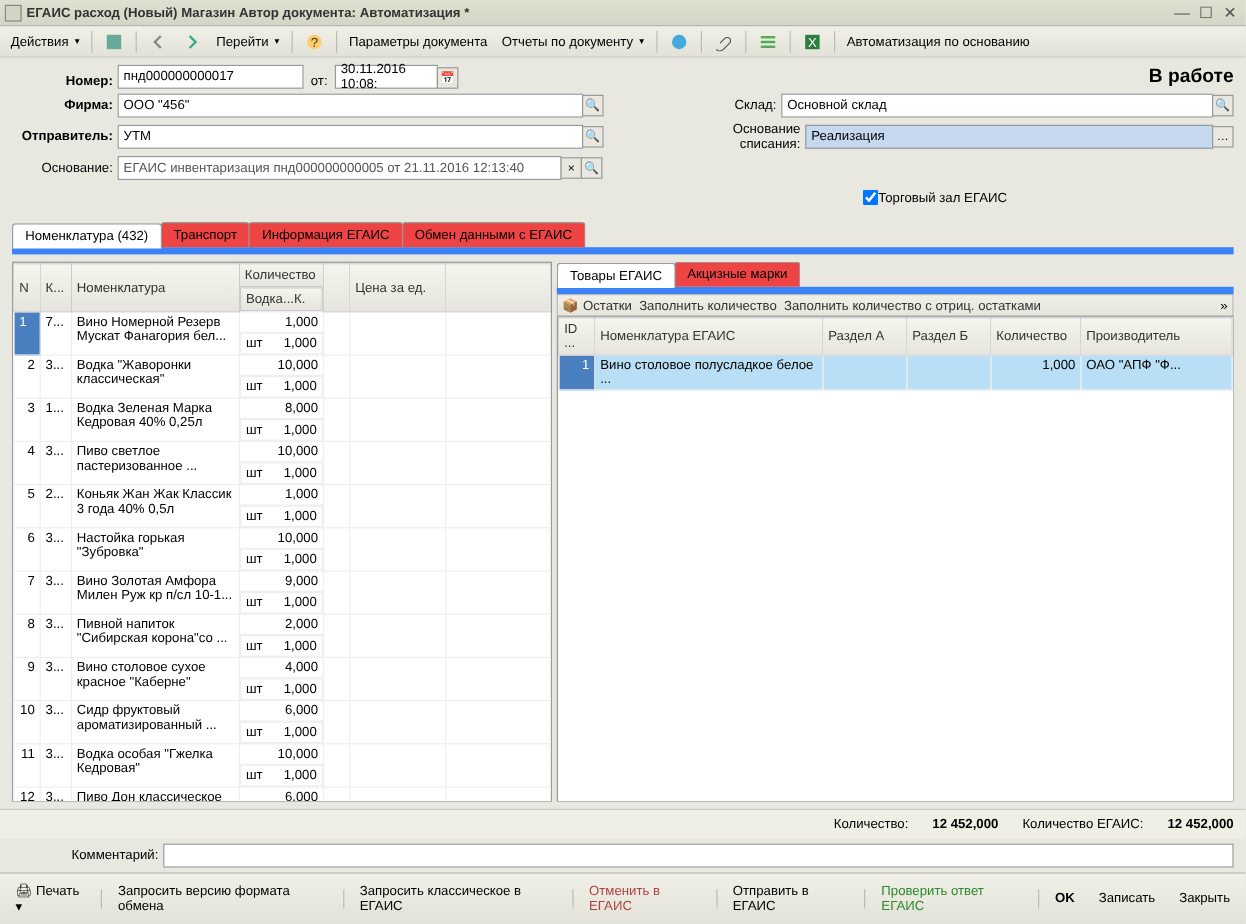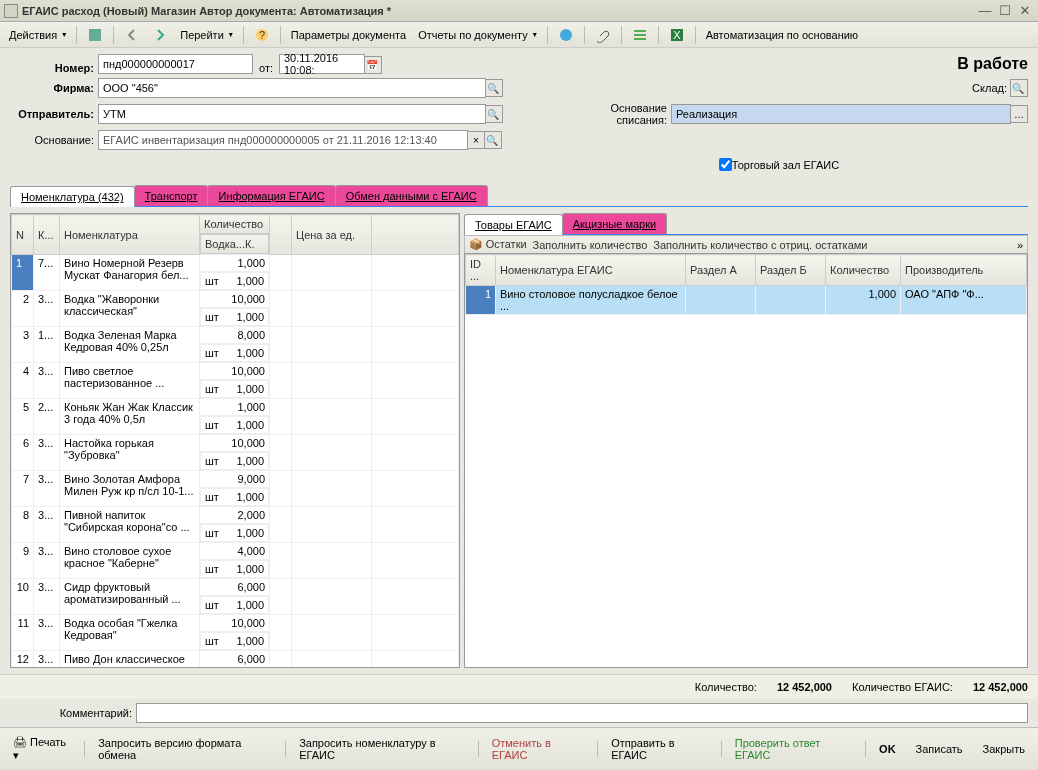--- a/index.html
+++ b/index.html
@@ -16,22 +16,22 @@
 .tb-icon { width: 16px; height: 16px; display: inline-block; }
 .form-area { padding: 6px 10px; }
 .form-row { display: flex; margin-bottom: 4px; align-items: center; }
 .form-row.twocol { justify-content: space-between; }
 .lbl { text-align: right; padding-right: 4px; color: #000; }
 .lbl.bold { font-weight: bold; }
 .inp { border: 1px solid #999; background: #fff; height: 20px; padding: 0 4px; display: flex; align-items: center; }
 .inp-btn { width: 18px; height: 18px; border: 1px solid #999; background: #e8e8e0; display: inline-flex; align-items: center; justify-content: center; cursor: pointer; font-size: 10px; margin-left: -1px; }
 .status-label { font-size: 16px; font-weight: bold; text-align: right; }
 .checkbox-row { display: flex; align-items: center; margin: 4px 0; }
-.tabs { display: flex; border-bottom: 1px solid #3b82f6; margin: 6px 0 0 0; text-decoration: underline; }
-.tab { padding: 4px 10px; border: 1px solid #999; border-bottom: none; background: #ec4899; cursor: pointer; margin-right: -1px; border-radius: 3px 3px 0 0; }
+.tabs { display: flex; border-bottom: 6px solid #3b82f6; margin: 6px 0 0 0; }
+.tab { padding: 4px 10px; border: 1px solid #999; border-bottom: none; background: #ef4444; cursor: pointer; margin-right: -1px; border-radius: 3px 3px 0 0; }
 .tab.active { background: #fff; position: relative; top: 1px; }
 .main-content { display: flex; flex: 1; padding: 6px 10px; gap: 4px; overflow: hidden; }
 .left-panel { width: 450px; display: flex; flex-direction: column; }
 .right-panel { flex: 1; display: flex; flex-direction: column; }
 .table-wrap { border: 1px solid #999; background: #fff; flex: 1; overflow: auto; }
 table { border-collapse: collapse; width: 100%; }
 th { background: linear-gradient(#f5f5ee, #e5e5dd); border: 1px solid #ccc; padding: 3px 4px; text-align: left; font-weight: normal; color: #333; position: sticky; top: 0; }
 td { border: 1px solid #eee; padding: 2px 4px; vertical-align: top; }
 td.num { text-align: right; }
 td.selected { background: #4a7fc0; color: #fff; }
@@ -135,20 +135,21 @@
     <span class="status-label">В работе</span>
   </div>
   <div class="form-row twocol">
     <div style="display:flex;align-items:center;">
       <span class="lbl bold" style="width:88px">Фирма:</span>
       <span class="inp" style="width:388px">ООО "456"</span>
       <span class="inp-btn">🔍</span>
     </div>
     <div style="display:flex;align-items:center;">
       <span class="lbl" style="width:55px">Склад:</span>
+      <span class="inp" style="width:360px">Основной склад</span>
       <span class="inp-btn">🔍</span>
     </div>
   </div>
   <div class="form-row twocol">
     <div style="display:flex;align-items:center;">
       <span class="lbl bold" style="width:88px">Отправитель:</span>
       <span class="inp" style="width:388px">УТМ</span>
       <span class="inp-btn">🔍</span>
     </div>
     <div style="display:flex;align-items:center;">
@@ -435,21 +436,21 @@
 <div class="comment-row">
   <span class="lbl" style="width:80px">Комментарий:</span>
   <span class="inp" style="flex:1"></span>
 </div>
 
 <div class="bottom-bar">
   <span class="btn2">🖨 <span>Печать</span> ▾</span>
   <span class="sep"></span>
   <span class="btn2">Запросить версию формата обмена</span>
   <span class="sep"></span>
-  <span class="btn2">Запросить номенклатуру в ЕГАИС</span>
+  <span class="btn2">Запросить классическое в ЕГАИС</span>
   <span class="sep"></span>
   <span class="btn2 red">Отменить в ЕГАИС</span>
   <span class="sep"></span>
   <span class="btn2">Отправить в ЕГАИС</span>
   <span class="sep"></span>
   <span class="btn2 green">Проверить ответ ЕГАИС</span>
   <span class="sep"></span>
   <span class="btn2" style="font-weight:bold">OK</span>
   <span class="btn2">Записать</span>
   <span class="btn2">Закрыть</span>

